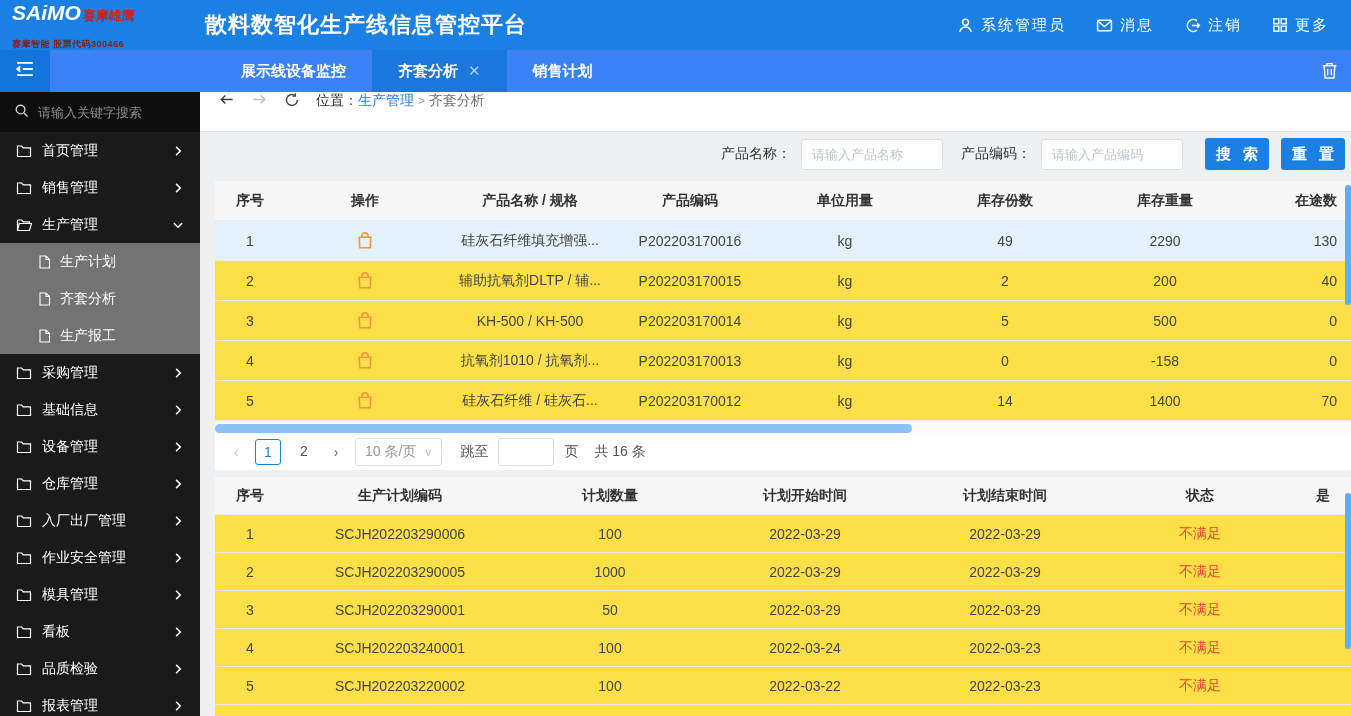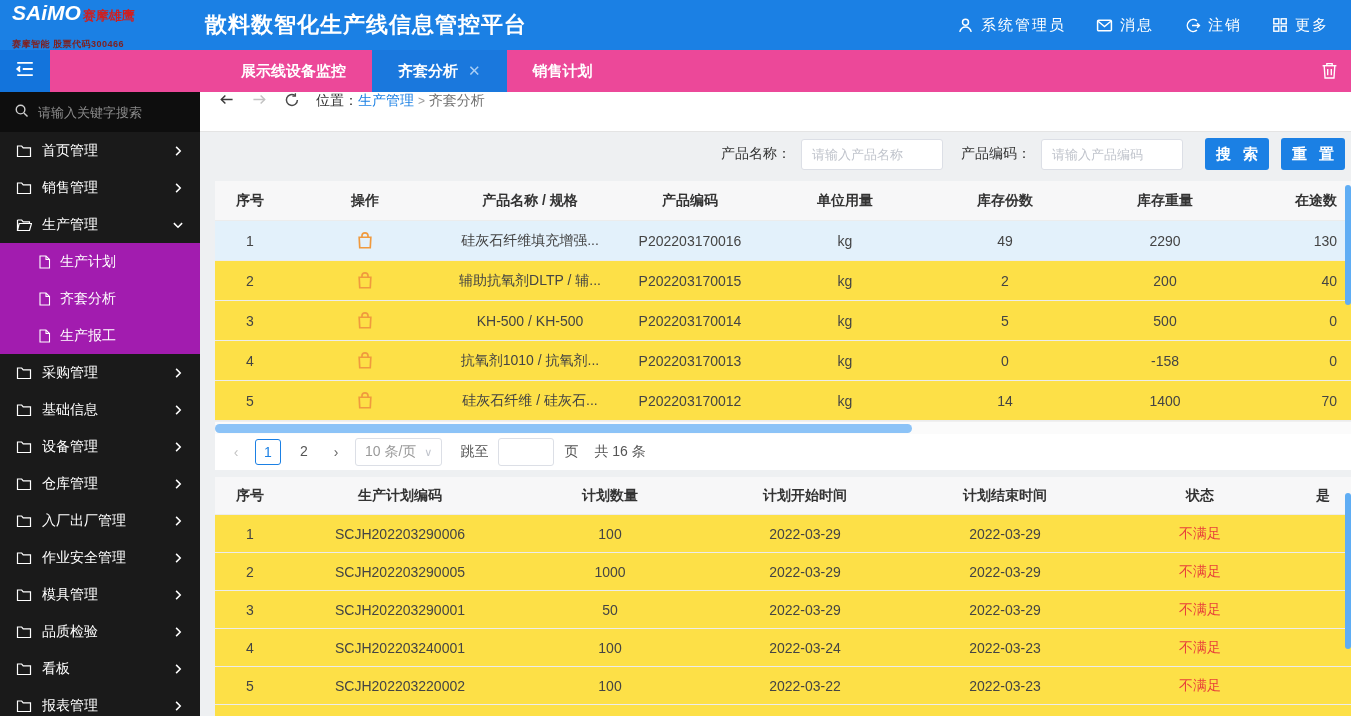--- a/index.html
+++ b/index.html
@@ -13,38 +13,38 @@
   .logo-line1 { display:flex; align-items:baseline; }
   .logo-brand { font-size:21px; font-weight:bold; font-style:italic; letter-spacing:0; color:#fff; }
   .logo-brand-cn { font-size:13px; font-weight:bold; color:#cf1f1f; margin-left:2px; }
   .logo-sub { font-size:9px; color:#7e2121; font-weight:bold; margin-top:17px; letter-spacing:.5px; }
   .app-title { font-size:22px; font-weight:bold; letter-spacing:1px; white-space:nowrap; }
   .topbar-right { margin-left:auto; display:flex; align-items:center; gap:30px; padding-right:22px; font-size:15px; }
   .top-item { display:flex; align-items:center; gap:7px; cursor:pointer; white-space:nowrap; letter-spacing:2px; }
   .top-item svg { display:block; }
 
   
-  .tabbar { position:absolute; left:0; top:50px; right:0; height:42px; background:#ec4899; z-index:25; }
+  .tabbar { position:absolute; left:0; top:50px; right:0; height:42px; background:#3b82f6; z-index:25; }
   .collapse-btn { position:absolute; left:0; top:0; width:50px; height:42px; background:#1374dc; display:flex; align-items:center; justify-content:center; cursor:pointer; }
   .tabs { position:absolute; left:215px; top:0; height:42px; display:flex; }
   .tab { height:42px; line-height:42px; padding:0 26px; color:#fff; font-size:15px; font-weight:bold; cursor:pointer; display:flex; align-items:center; gap:10px; }
   .tab.active { background:#1a78dd; }
   .tab .close-x { font-weight:normal; color:#a8cef5; font-size:15px; }
   .tabbar-trash { position:absolute; right:13px; top:11px; cursor:pointer; }
 
   
   .sidebar { position:absolute; left:0; top:92px; width:200px; bottom:0; background:#1a1a1a; overflow:hidden; z-index:20; }
   .sidebar-search { height:40px; background:#0e0e0e; display:flex; align-items:center; gap:9px; padding:0 14px; }
   .sidebar-search input { background:transparent; border:none; outline:none; color:#bfbfbf; font-size:13px; width:150px; font-family:inherit; }
   .sidebar-search input::placeholder { color:#8c8c8c; }
   .menu { color:#fff; }
   .menu-item { height:37px; display:flex; align-items:center; padding:0 16px; font-size:14px; cursor:pointer; }
   .menu-item .mi-label { margin-left:10px; }
   .menu-item .mi-chev { margin-left:auto; display:flex; }
-  .submenu { background:#a21caf; }
+  .submenu { background:#737373; }
   .submenu-item { height:37px; display:flex; align-items:center; padding-left:38px; font-size:14px; cursor:pointer; color:#fff; }
   .submenu-item .mi-label { margin-left:9px; }
 
   
   .main { position:absolute; left:200px; top:92px; right:0; bottom:0; background:#eef0f2; }
   .breadcrumb { height:40px; background:#fff; border-bottom:1px solid #e4e4e4; display:flex; align-items:flex-start; padding-left:18px; gap:16px; font-size:14px; color:#333; }
   .bc-link { color:#1b80e4; cursor:pointer; }
   .bc-sep { color:#9a9a9a; font-size:12px; }
   .bc-current { color:#707070; }
   .bc-icon { display:flex; cursor:pointer; }
@@ -342,34 +342,34 @@
               <path d="M5.5 2.5L11 8l-5.5 5.5"></path>
             </svg>
           </span>
         </div>
         <div class="menu-item">
           <span style="display:flex;">
             <svg width="16" height="14" viewBox="0 0 16 14" fill="none" stroke="#fff" stroke-width="1.2">
               <path d="M1.5 2h4.2l1.5 1.8h7.3v8.7H1.5z"></path>
             </svg>
           </span>
+          <span class="mi-label">看板</span>
+          <span class="mi-chev">
+            <svg width="12" height="12" viewBox="0 0 16 16" fill="none" stroke="#fff" stroke-width="2">
+              <path d="M5.5 2.5L11 8l-5.5 5.5"></path>
+            </svg>
+          </span>
+        </div>
+        <div class="menu-item">
+          <span style="display:flex;">
+            <svg width="16" height="14" viewBox="0 0 16 14" fill="none" stroke="#fff" stroke-width="1.2">
+              <path d="M1.5 2h4.2l1.5 1.8h7.3v8.7H1.5z"></path>
+            </svg>
+          </span>
           <span class="mi-label">品质检验</span>
-          <span class="mi-chev">
-            <svg width="12" height="12" viewBox="0 0 16 16" fill="none" stroke="#fff" stroke-width="2">
-              <path d="M5.5 2.5L11 8l-5.5 5.5"></path>
-            </svg>
-          </span>
-        </div>
-        <div class="menu-item">
-          <span style="display:flex;">
-            <svg width="16" height="14" viewBox="0 0 16 14" fill="none" stroke="#fff" stroke-width="1.2">
-              <path d="M1.5 2h4.2l1.5 1.8h7.3v8.7H1.5z"></path>
-            </svg>
-          </span>
-          <span class="mi-label">看板</span>
           <span class="mi-chev">
             <svg width="12" height="12" viewBox="0 0 16 16" fill="none" stroke="#fff" stroke-width="2">
               <path d="M5.5 2.5L11 8l-5.5 5.5"></path>
             </svg>
           </span>
         </div>
         <div class="menu-item">
           <span style="display:flex;">
             <svg width="16" height="14" viewBox="0 0 16 14" fill="none" stroke="#fff" stroke-width="1.2">
               <path d="M1.5 2h4.2l1.5 1.8h7.3v8.7H1.5z"></path>

